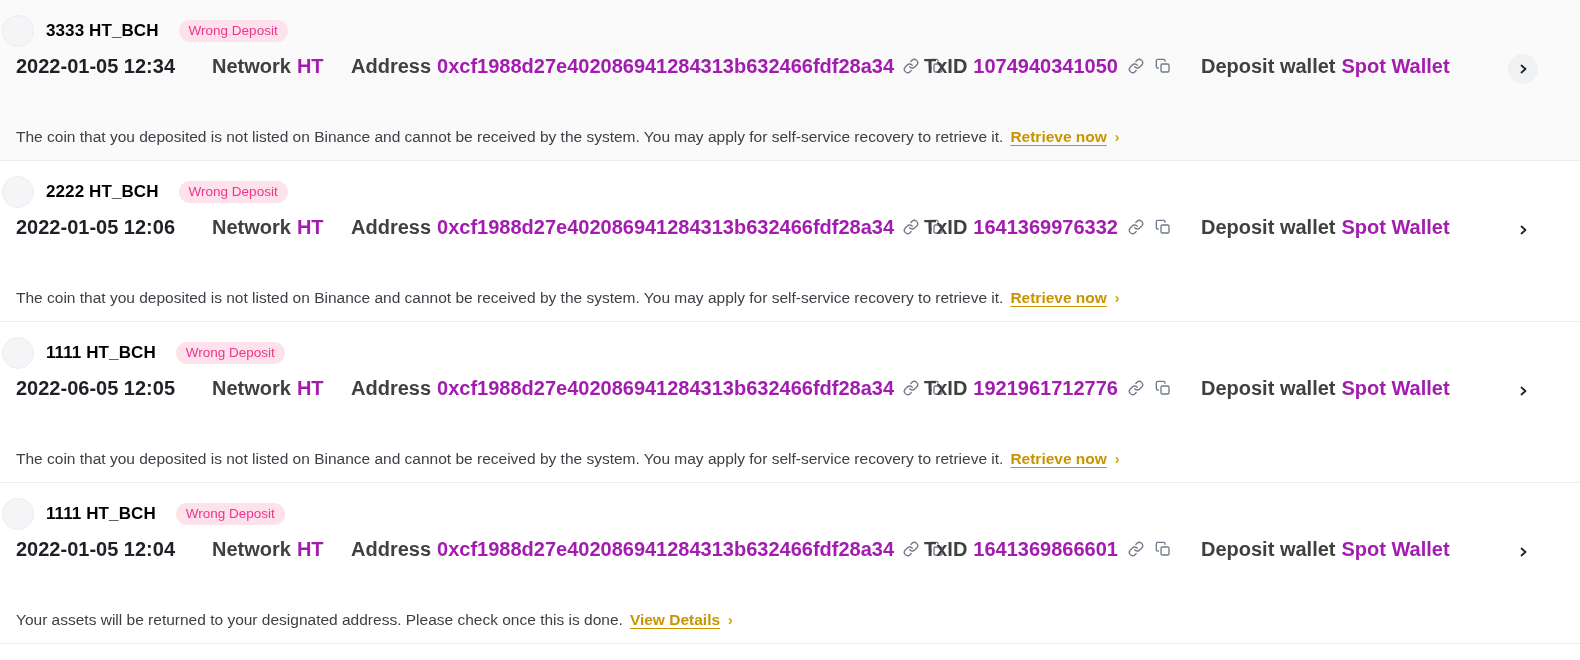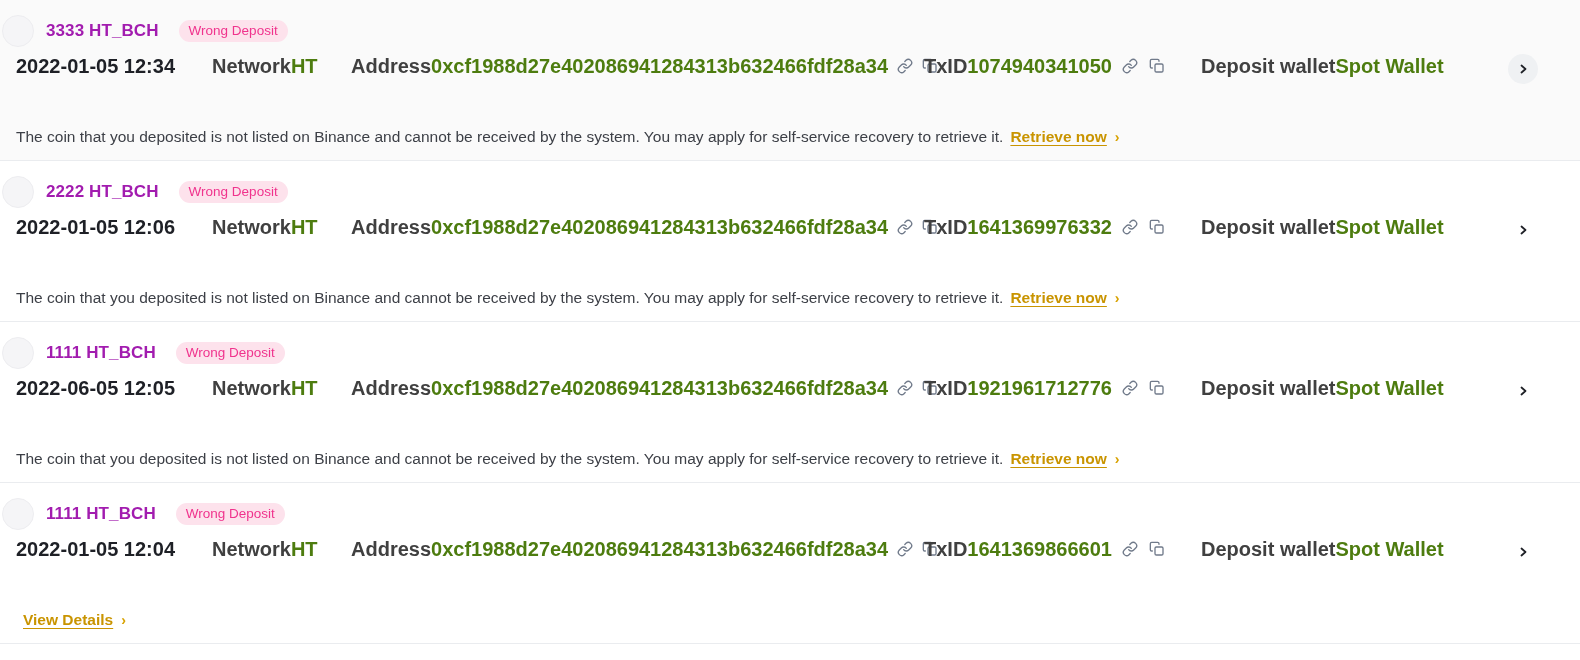--- a/index.html
+++ b/index.html
@@ -41,21 +41,21 @@
     height: 32px;
     border-radius: 50%;
     background: #f5f5f7;
     border: 1px solid #ededf0;
     flex: 0 0 auto;
     margin-left: -14px;
   }
   .amount {
     font-size: 17px;
     font-weight: 700;
-    color: #a21caf;
+    color: #000000;
     margin-left: 12px;
     letter-spacing: 0.1px;
     white-space: nowrap;
   }
   .status-badge {
     margin-left: 20px;
     background: #fde2ec;
     color: #f0338d;
     font-size: 13.5px;
     font-weight: 500;
@@ -72,22 +72,23 @@
     height: 36px;
     padding-left: 16px;
     font-size: 20px;
     white-space: nowrap;
   }
   .field-label {
     color: #404040;
     font-weight: 700;
   }
   .field-value {
-    color: #4d7c0f;
-    font-weight: 700;
+    color: #a21caf;
+    font-weight: 700;
+    margin-left: 6px;
   }
   .f-time {
     color: #1e2026;
     font-weight: 700;
     width: 196px;
     flex: 0 0 196px;
   }
   .f-network { width: 139px; flex: 0 0 139px; }
   .f-address { width: 573px; flex: 0 0 573px; display: flex; align-items: center; }
   .f-txid    { width: 277px; flex: 0 0 277px; display: flex; align-items: center; }
@@ -412,20 +413,21 @@
           </svg>
         </span>
       </div>
 
       <div class="f-wallet">
         <span class="field-label">Deposit wallet</span><span class="field-value">Spot Wallet</span>
       </div>
     </div>
 
     <div class="row-message">
+      <span class="msg-text">Your assets will be returned to your designated address. Please check once this is done.</span>
       <span class="msg-link">View Details</span>
       <span class="msg-arrow">›</span>
     </div>
 
     <div class="row-chevron">
       <svg width="12" height="12" viewBox="0 0 24 24" fill="none" stroke="currentColor" stroke-width="3.5" stroke-linecap="round" stroke-linejoin="round">
         <polyline points="9 5 17 12 9 19"></polyline>
       </svg>
     </div>
 

